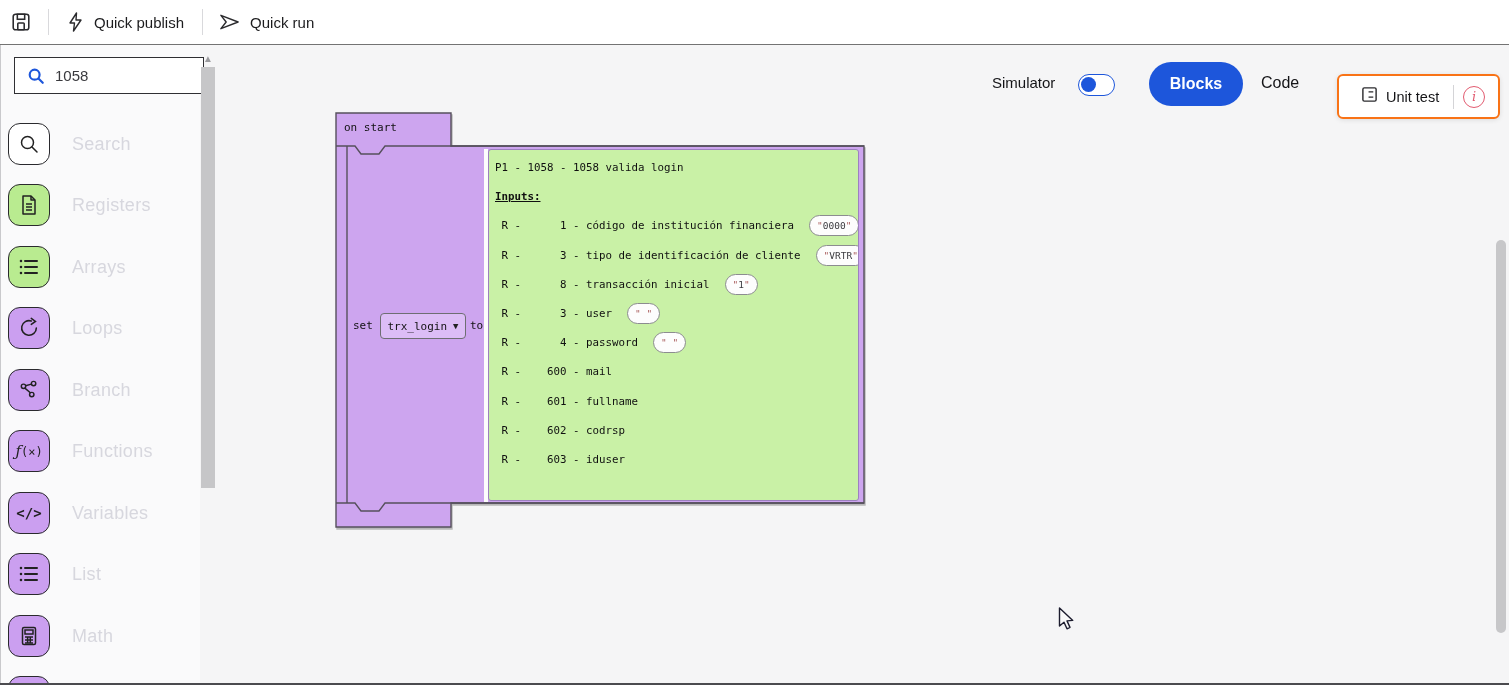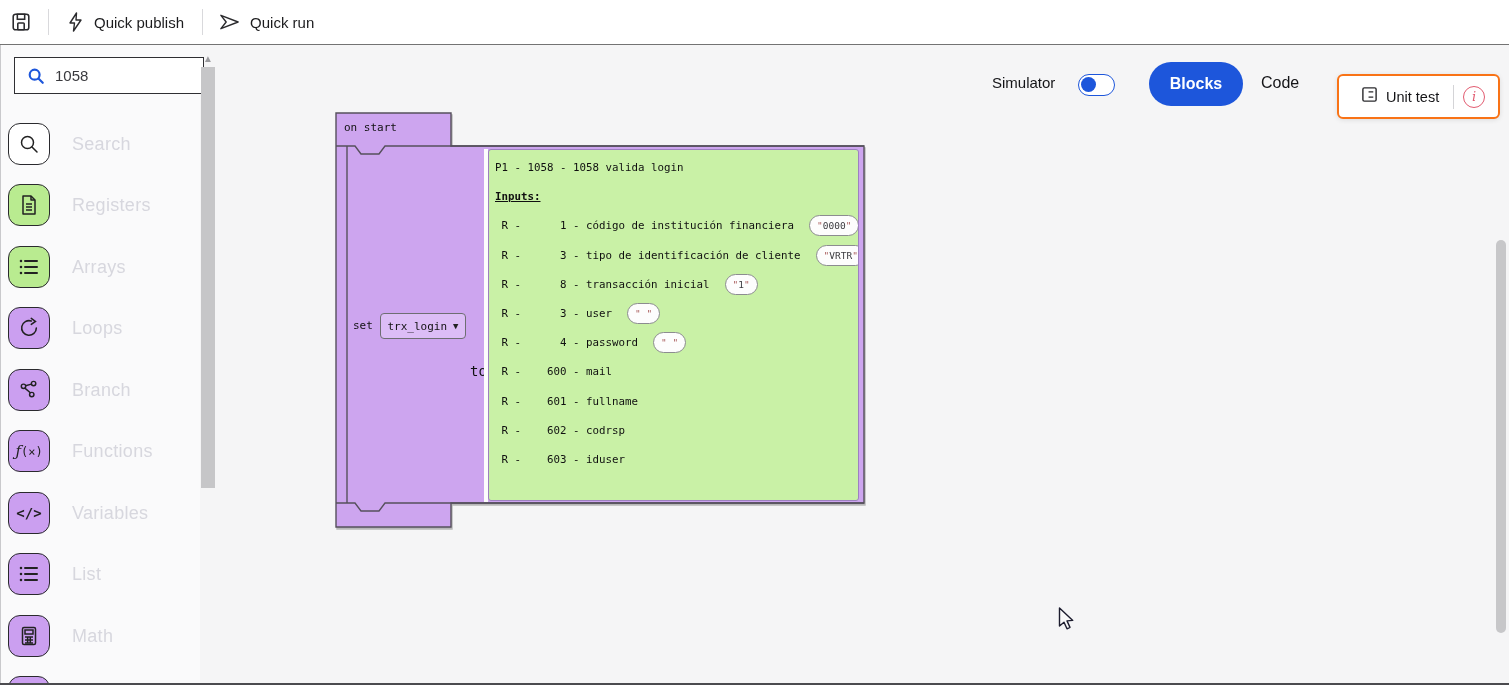--- a/index.html
+++ b/index.html
@@ -61,21 +61,21 @@
 
   
   .page-scroll-thumb { position:absolute; left:1496px; top:240px; width:10px; height:393px; background:#c7c7c9;
                        border-radius:5px; }
 
   
   .block-svg { position:absolute; left:330px; top:105px; z-index:1; }
   .mono { font-family:"DejaVu Sans Mono", monospace; }
   .onstart-label { position:absolute; left:344px; top:121px; font-size:11px; color:#111; z-index:2; }
   .set-label { position:absolute; left:353px; top:319px; font-size:11px; color:#111; z-index:2; }
-  .to-label { position:absolute; left:470px; top:319px; font-size:14px; color:#111; z-index:2;margin-top:44px; }
+  .to-label { position:absolute; left:470px; top:319px; font-size:11px; color:#111; z-index:2; }
   .var-dropdown { position:absolute; left:380px; top:313px; width:86px; height:26px; background:#dcbdf6;
                   border:1px solid #6e6e72; border-radius:4px; display:flex; align-items:center;
                   justify-content:center; gap:6px; z-index:2; font-size:11px; color:#111; }
   .var-dropdown .caret { font-size:9px; color:#222; }
   .green-highlight { position:absolute; left:484px; top:149px; width:4px; height:353px; background:#fdfdfd; z-index:2; }
   .green-block { position:absolute; left:488px; top:149px; width:371px; height:352px; background:var(--block-green);
                  border:1.4px solid #9d80c0; border-radius:3px; z-index:2; padding:3px 0 0 6px; overflow:hidden; }
   .g-row { height:29.2px; display:flex; align-items:center; white-space:pre; font-size:10.8px; color:#101010; }
   .g-row.hdr span { font-weight:bold; text-decoration:underline; }
   .pill { display:inline-flex; align-items:center; height:21px; border:1.2px solid #8c8c90; border-radius:11px;

